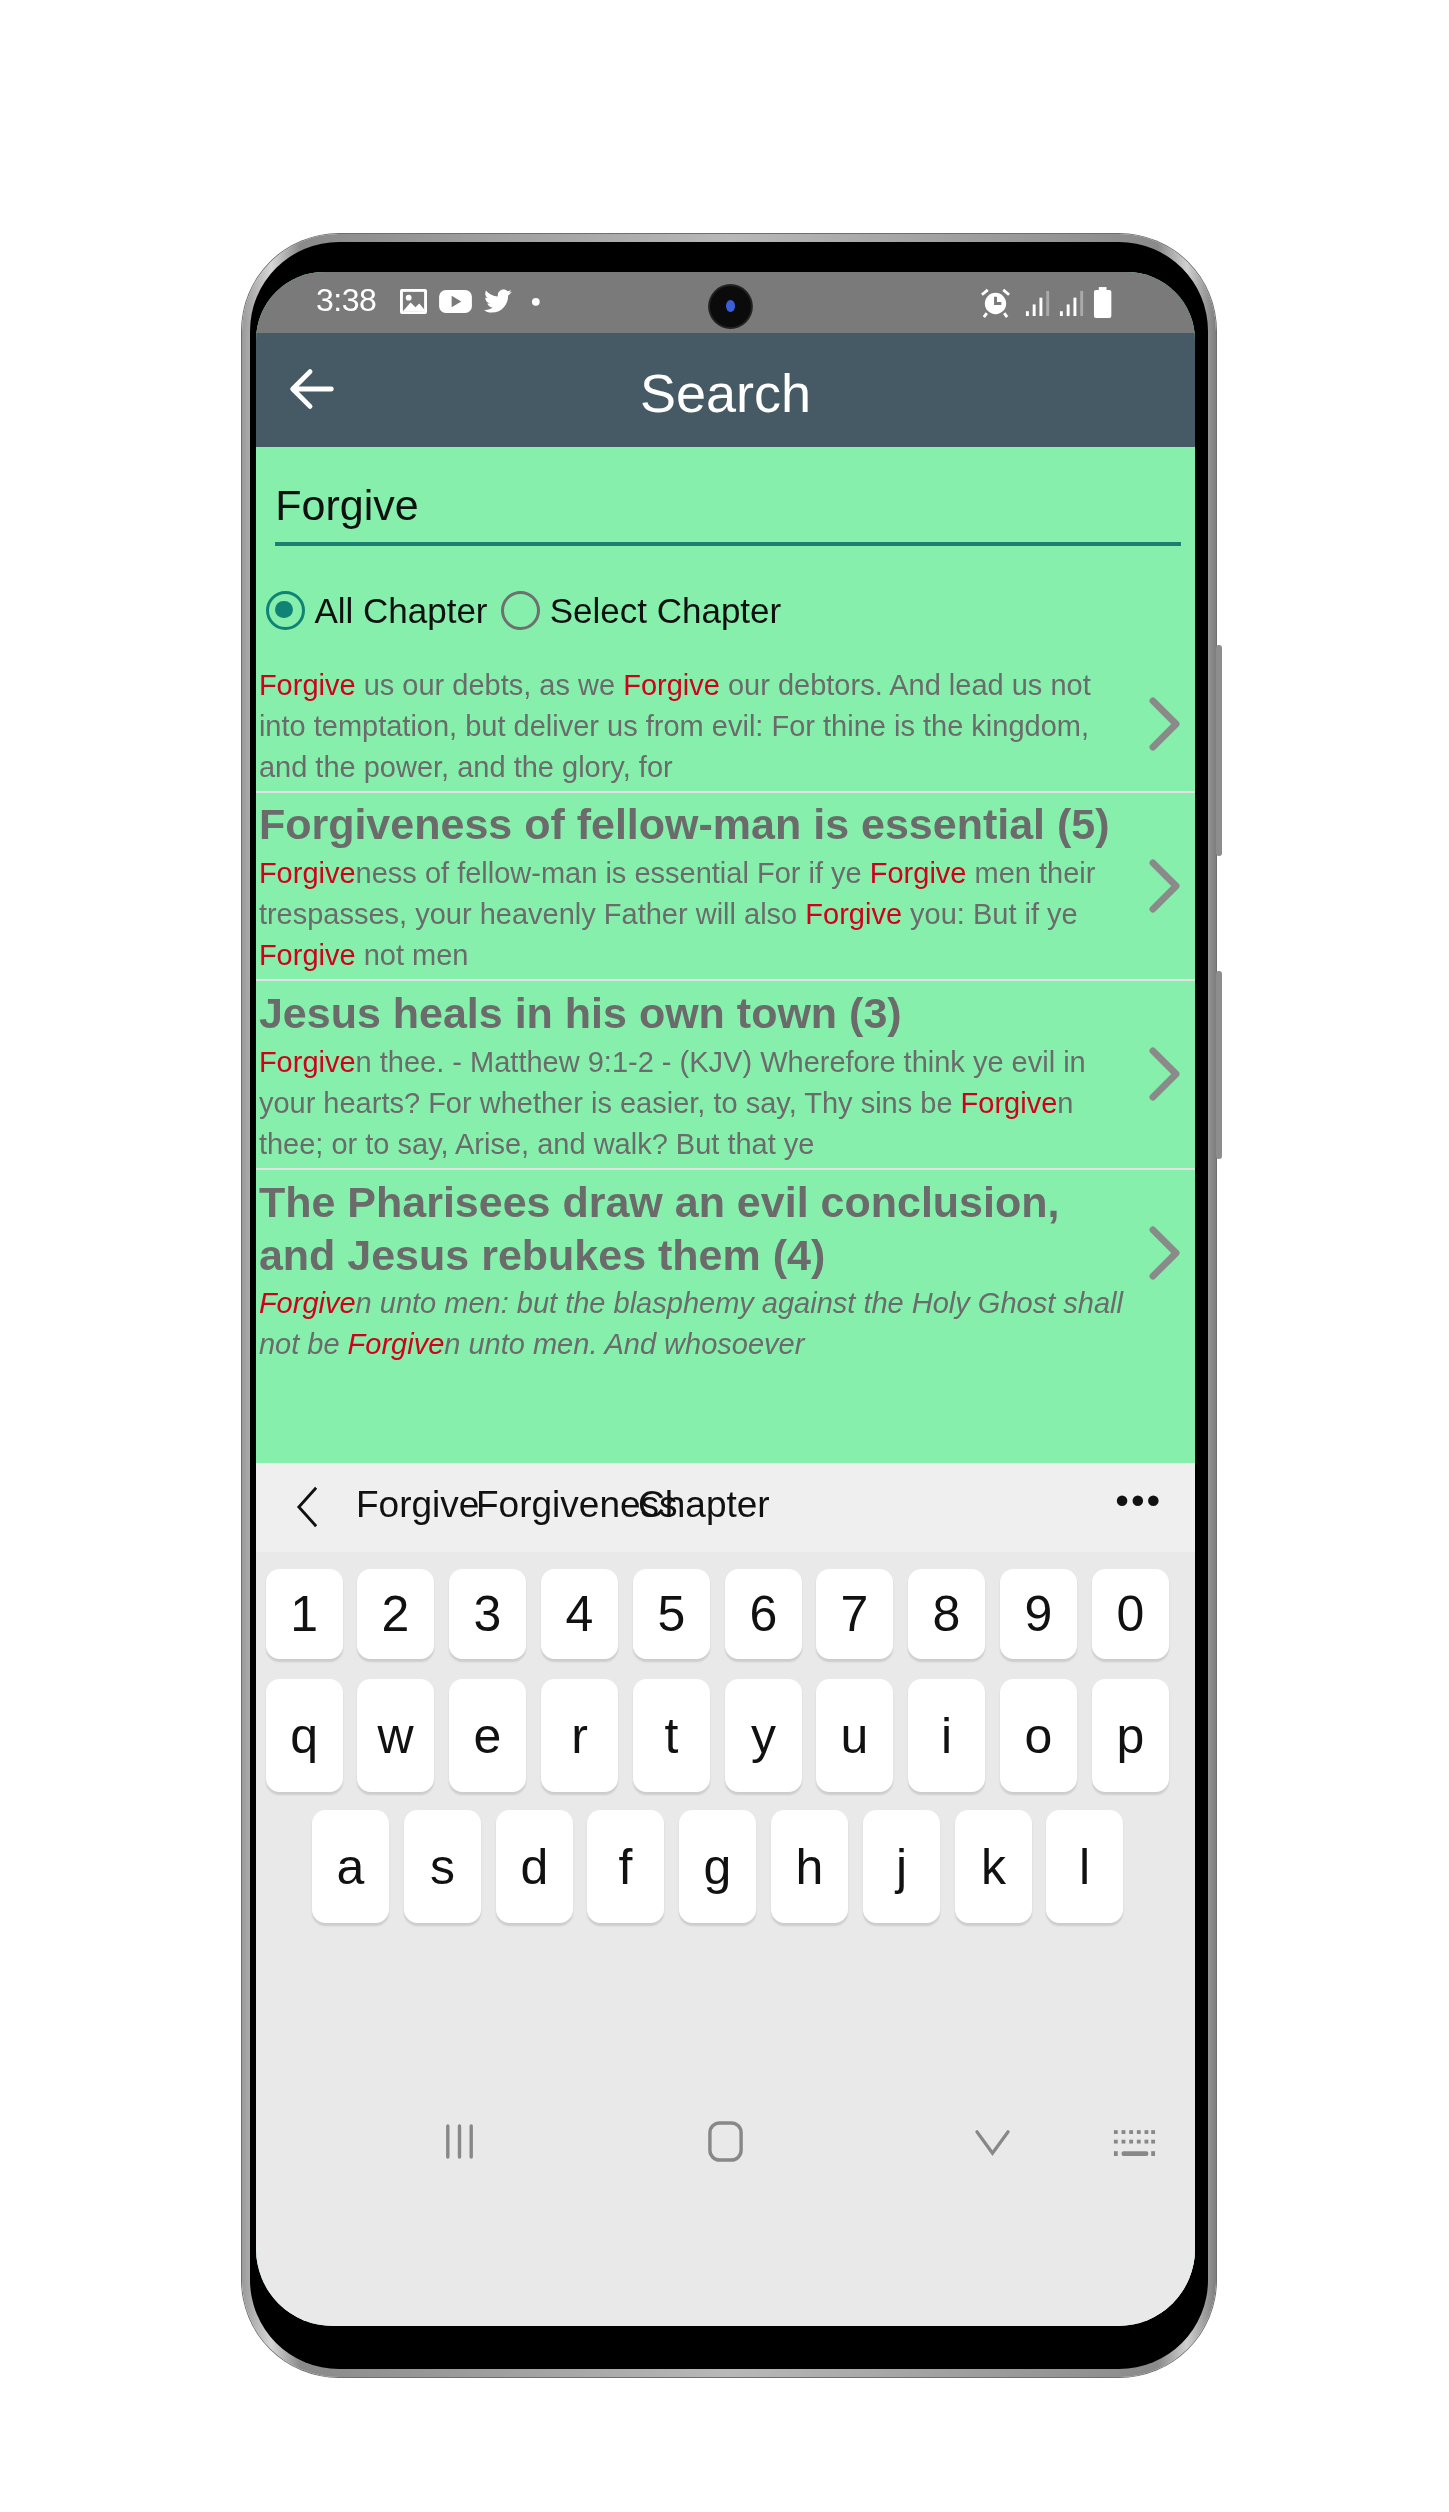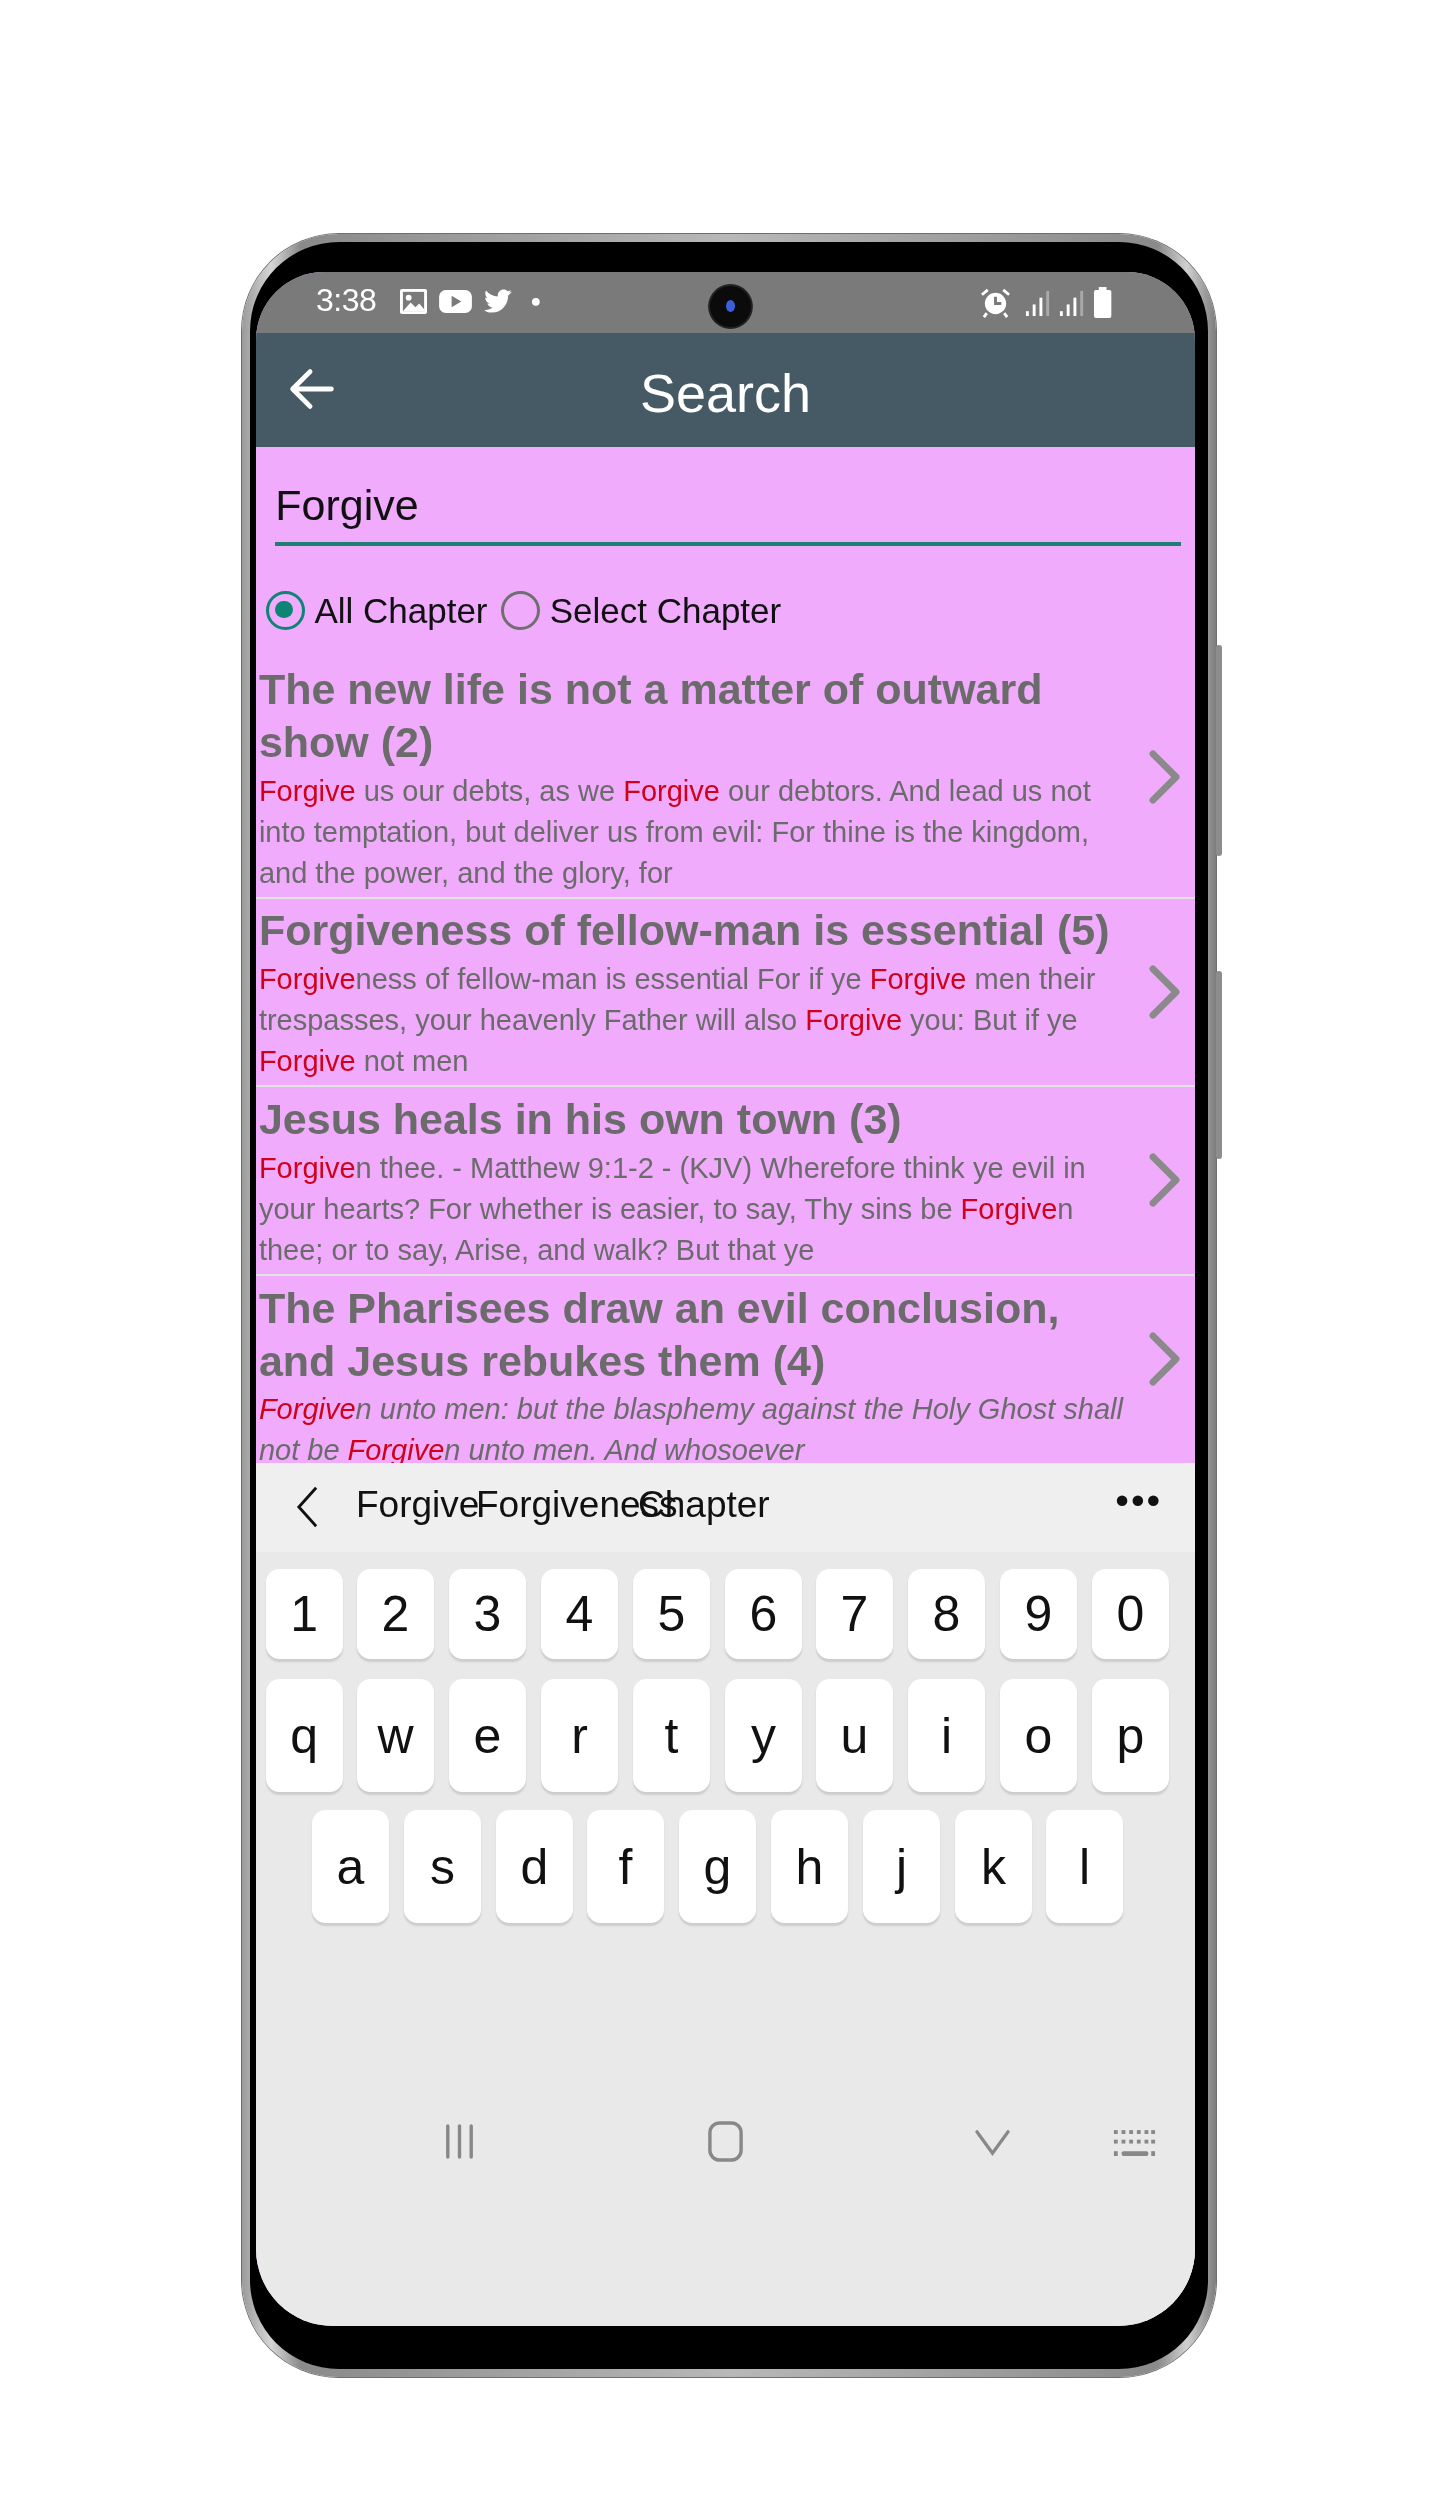--- a/index.html
+++ b/index.html
@@ -4,21 +4,21 @@
 <style>
   html, body { margin:0; padding:0; }
   body { width:1449px; height:2512px; background:#ffffff; position:relative; overflow:hidden;
          font-family:"Liberation Sans", sans-serif; }
   .phone { position:absolute; left:242px; top:234px; width:974px; height:2143px;
            border-radius:97px; background:linear-gradient(90deg,#9a9a9a,#d6d6d6 3%,#8a8a8a 6%,#b8b8b8 50%,#8a8a8a 94%,#d0d0d0 97%,#7d7d7d);
            box-shadow:0 0 0 1px #6f6f6f; }
   .bezel { position:absolute; left:7.7px; top:7.7px; right:7.7px; bottom:7.7px; border-radius:89px; background:#000; }
   .side-btn { position:absolute; right:-5.8px; width:5.8px; background:#8d8d8d; border-radius:2.9px; }
   .screen { position:absolute; left:256px; top:272px; width:939px; height:2054px; border-radius:68px 68px 77px 77px;
-            background:#f0abfc; overflow:hidden; }
+            background:#86efac; overflow:hidden; }
   .statusbar { position:absolute; left:0; top:0; width:100%; height:61px; background:#7a7a7a; color:#fff; }
   .status-time { position:absolute; left:60px; top:9.7px; font-size:32px; letter-spacing:-0.5px; }
   .sb-icon { position:absolute; top:16.4px; }
   .camera { position:absolute; left:454px; top:13.5px; width:41px; height:41px; border-radius:50%; background:#0b0b0b;
             box-shadow:0 0 0 1.9px #222; }
   .camera::after { content:""; position:absolute; left:16.4px; top:14.5px; width:8.7px; height:11.6px; border-radius:50%; background:#3a5fd8; }
   .toolbar { position:absolute; left:0; top:61px; width:100%; height:114px; background:#455a64; }
   .back-btn { position:absolute; left:27px; top:27px; width:58px; height:58px; }
   .toolbar-title { position:absolute; left:0; right:0; top:29px; text-align:center; color:#fff; font-size:54px; }
   .search-field { position:absolute; left:19.3px; top:193px; width:906px; height:81px; }
@@ -115,21 +115,20 @@
 
   <div class="radio-row">
     <div class="radio checked"></div>
     <span class="radio-label">All Chapter</span>
     <div class="radio"></div>
     <span class="radio-label">Select Chapter</span>
   </div>
 
   <div class="results">
     <div class="result">
-      <div class="result-title">The new life is not a matter of outward show (2)</div>
       <div class="result-snippet" style="max-height: 122px; overflow: hidden;"><span class="hl" style="color: rgb(208, 2, 27);">Forgive</span><span> us our debts, as we </span><span class="hl" style="color: rgb(208, 2, 27);">Forgive</span><span> our debtors. And lead us not into temptation, but deliver us from evil: For thine is the kingdom, and the power, and the glory, for</span></div>
       <svg class="chev" viewBox="0 0 36 60">
           <path d="M6 6 L30 30 L6 54" stroke="#8a8a8a" stroke-width="7" fill="none" stroke-linecap="round" stroke-linejoin="round"></path>
         </svg>
     </div>
     <div class="result">
       <div class="result-title">Forgiveness of fellow-man is essential (5)</div>
       <div class="result-snippet" style="max-height: 122px; overflow: hidden;"><span class="hl" style="color: rgb(208, 2, 27);">Forgive</span><span>ness of fellow-man is essential For if ye </span><span class="hl" style="color: rgb(208, 2, 27);">Forgive</span><span> men their trespasses, your heavenly Father will also </span><span class="hl" style="color: rgb(208, 2, 27);">Forgive</span><span> you: But if ye </span><span class="hl" style="color: rgb(208, 2, 27);">Forgive</span><span> not men</span></div>
       <svg class="chev" viewBox="0 0 36 60">
           <path d="M6 6 L30 30 L6 54" stroke="#8a8a8a" stroke-width="7" fill="none" stroke-linecap="round" stroke-linejoin="round"></path>

